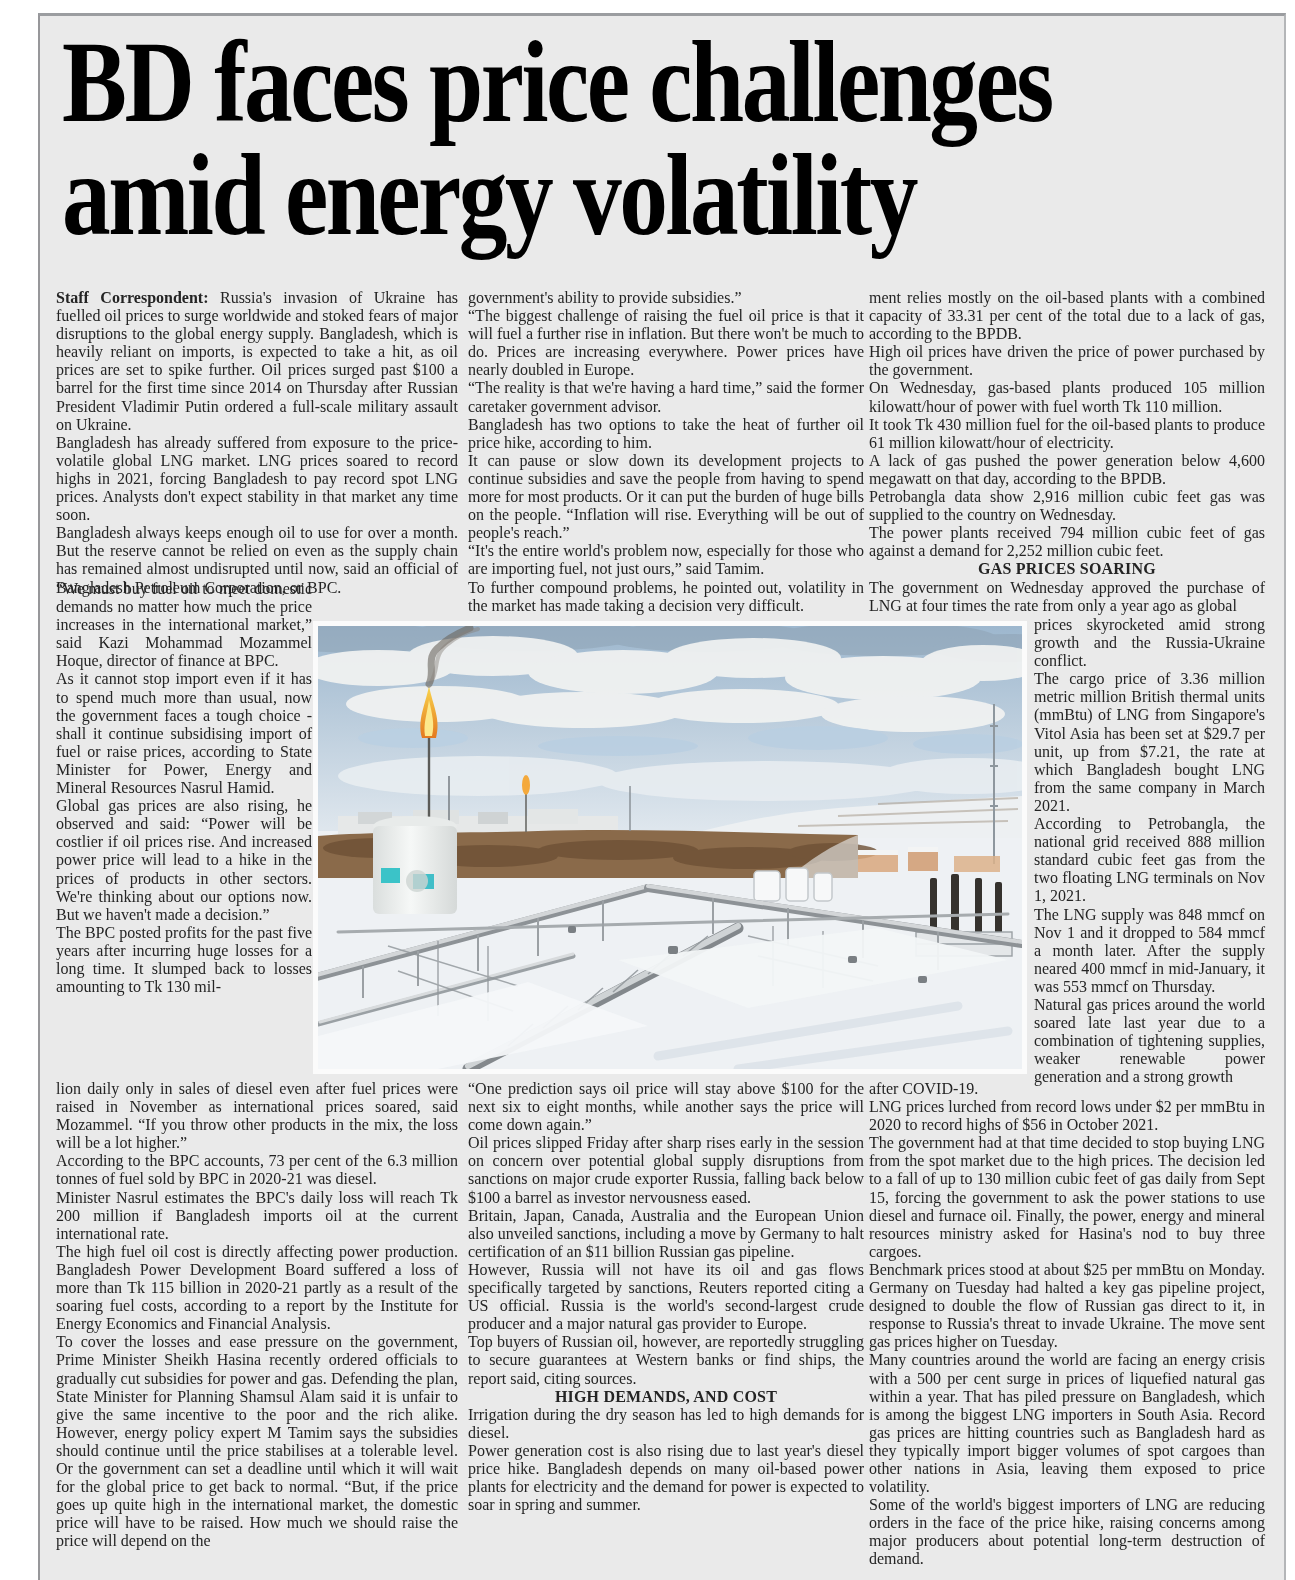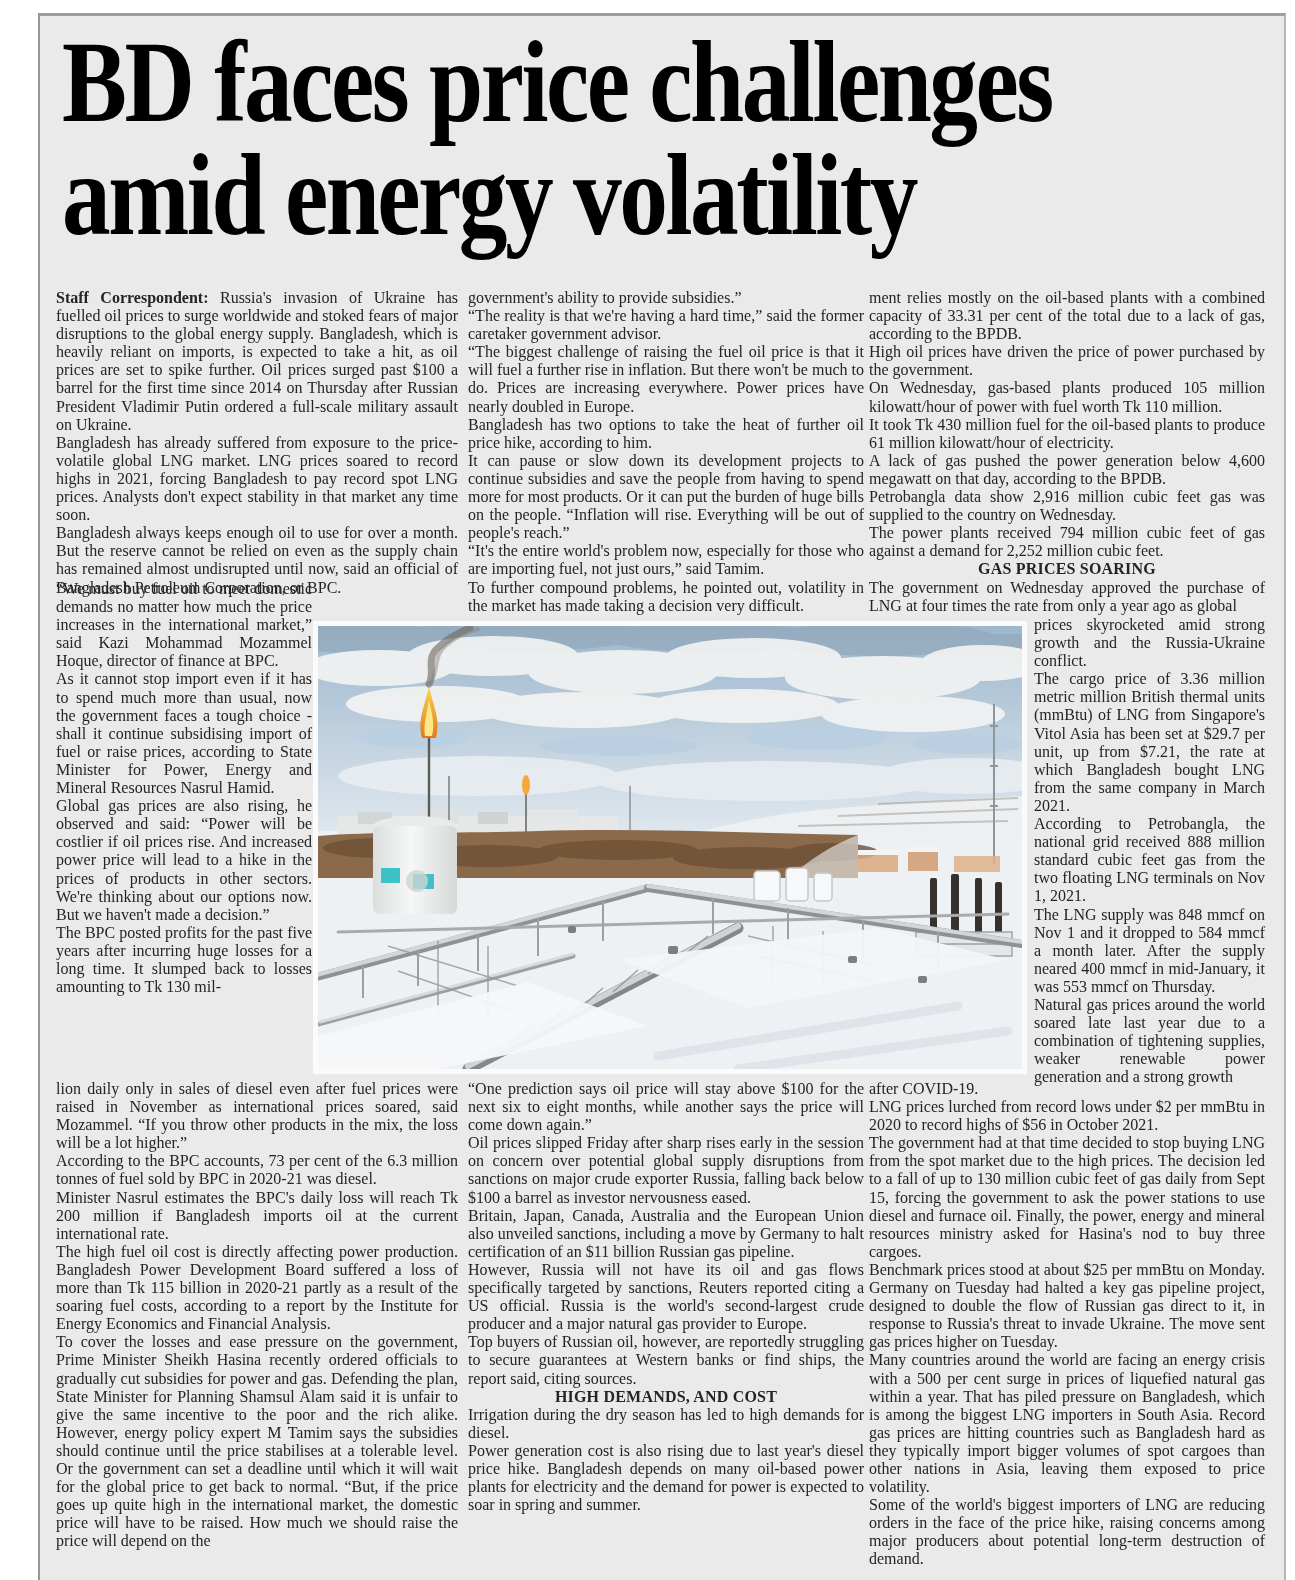--- a/index.html
+++ b/index.html
@@ -54,22 +54,22 @@
 <div class="seg" style="left:56px;top:1080px;width:402px;">
     <p>lion daily only in sales of diesel even after fuel prices were raised in November as international prices soared, said Mozammel. “If you throw other products in the mix, the loss will be a lot higher.”</p>
     <p>According to the BPC accounts, 73 per cent of the 6.3 million tonnes of fuel sold by BPC in 2020-21 was diesel.</p>
     <p>Minister Nasrul estimates the BPC's daily loss will reach Tk 200 million if Bangladesh imports oil at the current international rate.</p>
     <p>The high fuel oil cost is directly affecting power production. Bangladesh Power Development Board suffered a loss of more than Tk 115 billion in 2020-21 partly as a result of the soaring fuel costs, according to a report by the Institute for Energy Economics and Financial Analysis.</p>
     <p>To cover the losses and ease pressure on the government, Prime Minister Sheikh Hasina recently ordered officials to gradually cut subsidies for power and gas. Defending the plan, State Minister for Planning Shamsul Alam said it is unfair to give the same incentive to the poor and the rich alike. However, energy policy expert M Tamim says the subsidies should continue until the price stabilises at a tolerable level. Or the government can set a deadline until which it will wait for the global price to get back to normal. “But, if the price goes up quite high in the international market, the domestic price will have to be raised. How much we should raise the price will depend on the</p>
   </div>
 
 <div class="seg" style="left:468px;top:289px;width:396px;">
     <p>government's ability to provide subsidies.”</p>
+    <p>“The biggest challenge of raising the fuel oil price is that it will fuel a further rise in inflation. But there won't be much to do. Prices are increasing everywhere. Power prices have nearly doubled in Europe.</p>
     <p>“The reality is that we're having a hard time,” said the former caretaker government advisor.</p>
-    <p>“The biggest challenge of raising the fuel oil price is that it will fuel a further rise in inflation. But there won't be much to do. Prices are increasing everywhere. Power prices have nearly doubled in Europe.</p>
     <p>Bangladesh has two options to take the heat of further oil price hike, according to him.</p>
     <p>It can pause or slow down its development projects to continue subsidies and save the people from having to spend more for most products. Or it can put the burden of huge bills on the people. “Inflation will rise. Everything will be out of people's reach.”</p>
     <p>“It's the entire world's problem now, especially for those who are importing fuel, not just ours,” said Tamim.</p>
     <p>To further compound problems, he pointed out, volatility in the market has made taking a decision very difficult.</p>
   </div>
 <div class="seg" style="left:468px;top:1080px;width:396px;">
     <p>“One prediction says oil price will stay above $100 for the next six to eight months, while another says the price will come down again.”</p>
     <p>Oil prices slipped Friday after sharp rises early in the session on concern over potential global supply disruptions from sanctions on major crude exporter Russia, falling back below $100 a barrel as investor nervousness eased.</p>
     <p>Britain, Japan, Canada, Australia and the European Union also unveiled sanctions, including a move by Germany to halt certification of an $11 billion Russian gas pipeline.</p>
     <p>However, Russia will not have its oil and gas flows specifically targeted by sanctions, Reuters reported citing a US official. Russia is the world's second-largest crude producer and a major natural gas provider to Europe.</p>

